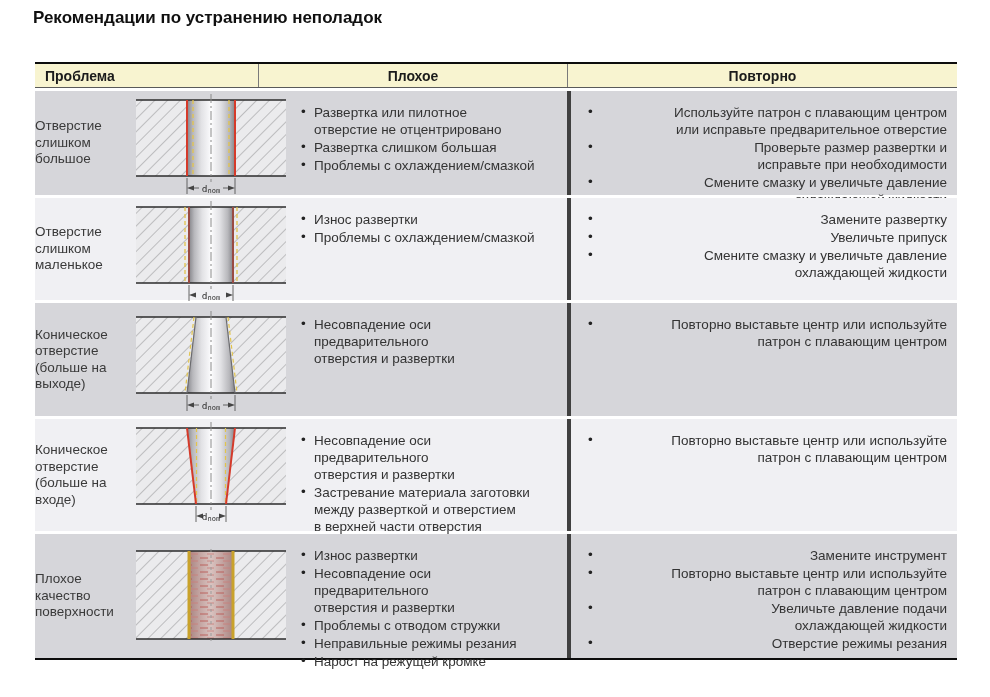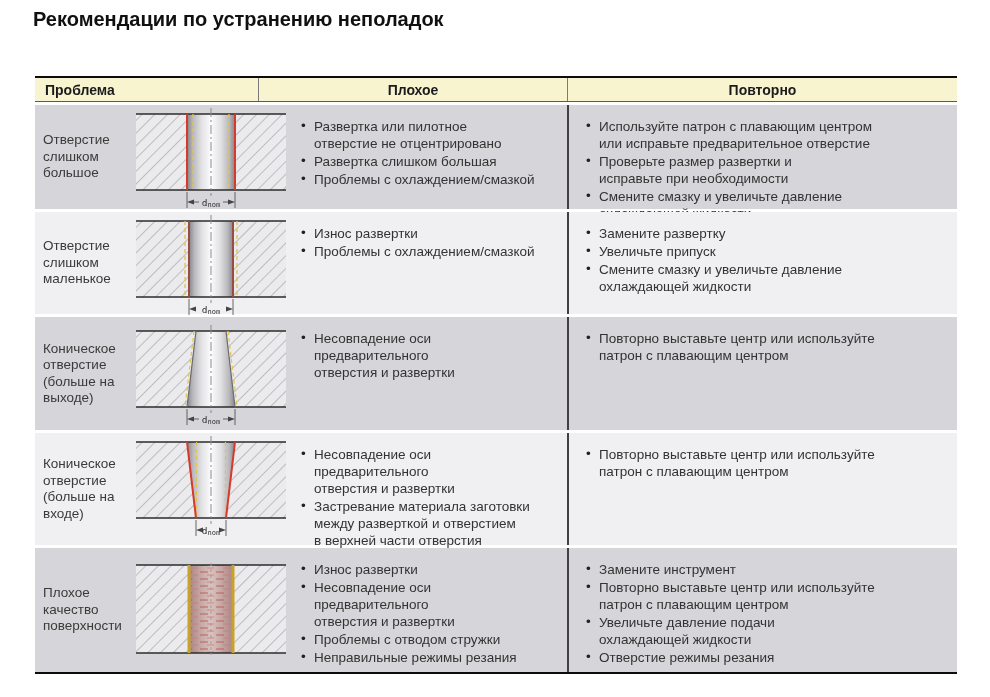--- a/index.html
+++ b/index.html
@@ -1,38 +1,38 @@
 <!DOCTYPE html>
 <html><head>
 <meta charset="utf-8">
 <style>
   html,body{margin:0;padding:0;background:#fff;}
   *{box-sizing:border-box;}
   .page{position:relative;width:990px;height:697px;background:#ffffff;
         font-family:"Liberation Sans",sans-serif;overflow:hidden;}
-  .title{position:absolute;left:33px;top:8px;font-size:20px;font-weight:700;color:#101010;}
-  .table{position:absolute;left:35px;top:76px;width:922px;
+  .title{position:absolute;left:33px;top:8px;font-size:17px;font-weight:700;color:#101010;}
+  .table{position:absolute;left:35px;top:62px;width:922px;
          border-top:2px solid #0c0c0c;border-bottom:2px solid #0c0c0c;}
   .thead{display:flex;height:24px;background:#F8F4D0;border-bottom:1px solid #5a5a5a;
          align-items:center;font-size:14px;font-weight:700;color:#1b1b1b;}
   .th{height:100%;display:flex;align-items:center;}
   .th-problem{width:223px;padding-left:10px;}
   .th-cause{width:309px;justify-content:center;border-left:1px solid #7a7a7a;}
   .th-solution{flex:1;justify-content:center;border-left:1px solid #7a7a7a;}
   .row{position:relative;margin-top:3px;background:#D6D6DA;}
   .row.light{background:#F0F0F3;}
   .h1{height:104px}.h2{height:102px}.h3{height:113px}.h4{height:112px}.h5{height:124px}
   .cell-problem{position:absolute;left:0;top:0;bottom:0;width:96px;display:flex;align-items:center;
-         padding-left:8px;font-size:13.5px;line-height:16.5px;color:#3a3a3a;white-space:pre-line;}
+         padding-left:0;font-size:13.5px;line-height:16.5px;color:#3a3a3a;white-space:pre-line;}
   .cell-art{position:absolute;left:100px;top:3px;width:152px;}
   .r3 .cell-art{top:8px;}
   .r5 .cell-art{top:15px;}
   .cell-causes{position:absolute;left:257px;top:0;bottom:0;width:275px;}
   .cell-solutions{position:absolute;left:532px;top:0;bottom:0;right:0;
-         border-left:2px solid #404040;padding-left:8px;}
+         border-left:4px solid #404040;padding-left:8px;text-align:right;}
   ul.blist{list-style:none;margin:8px;padding:5px 2px 0 0;font-size:13.5px;line-height:17px;color:#333333;}
   ul.blist li{position:relative;padding-left:14px;margin:0 0 1px 0;white-space:pre-line;}
   ul.blist li::before{content:"\2022";position:absolute;left:1px;top:-1px;color:#222;}
   svg text{font-family:"DejaVu Sans Mono","Liberation Mono",monospace;fill:#333;}
 </style>
 </head>
 <body>
 
 <div class="page">
   <div class="title">Рекомендации по устранению неполадок</div>
@@ -255,20 +255,21 @@
         </svg>
       </div>
       <div class="cell-causes">
         <ul class="blist">
           <li>Износ развертки</li>
           <li>Несовпадение оси
 предварительного
 отверстия и развертки</li>
           <li>Проблемы с отводом стружки</li>
           <li>Неправильные режимы резания</li>
+          <li>Нарост на режущей кромке</li>
         </ul>
       </div>
       <div class="cell-solutions">
         <ul class="blist">
           <li>Замените инструмент</li>
           <li>Повторно выставьте центр или используйте
 патрон с плавающим центром</li>
           <li>Увеличьте давление подачи
 охлаждающей жидкости</li>
           <li>Отверстие режимы резания</li>

